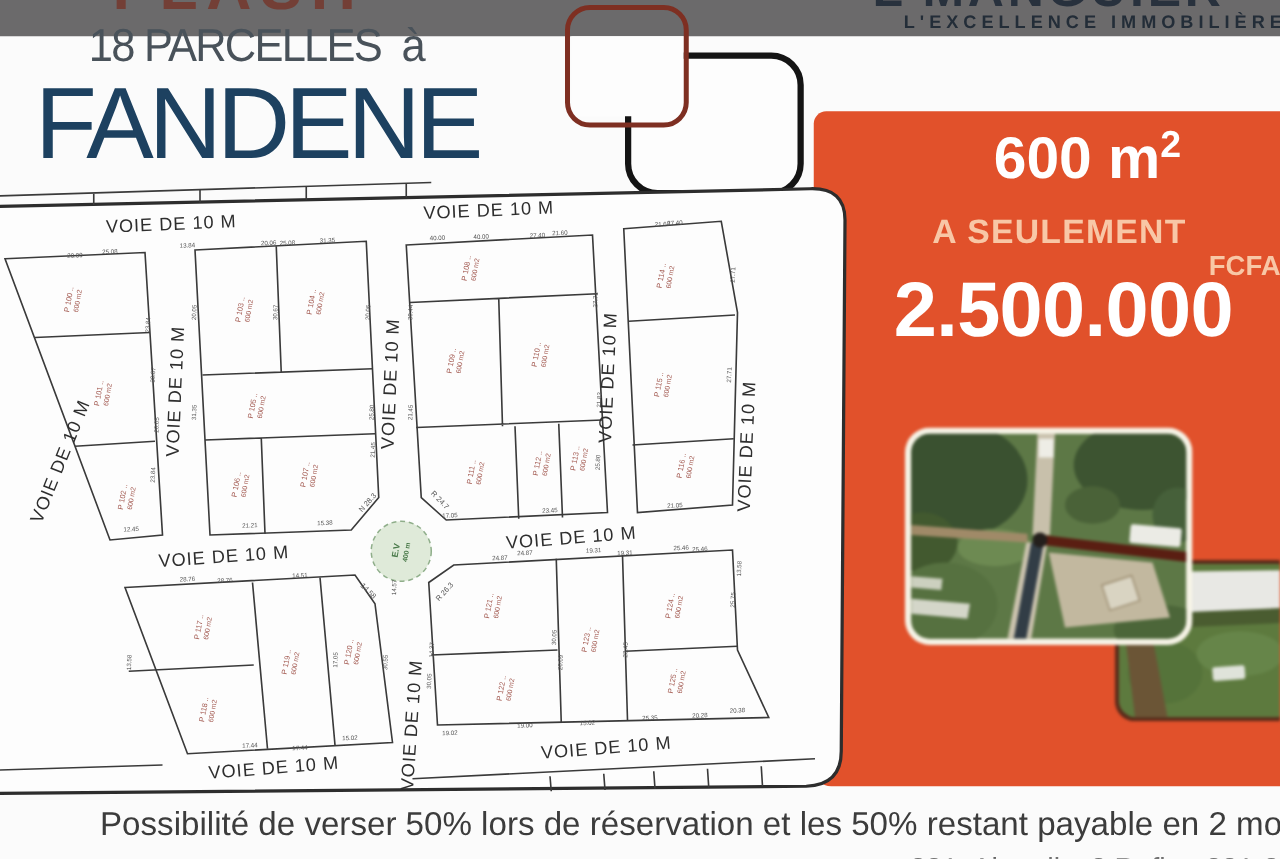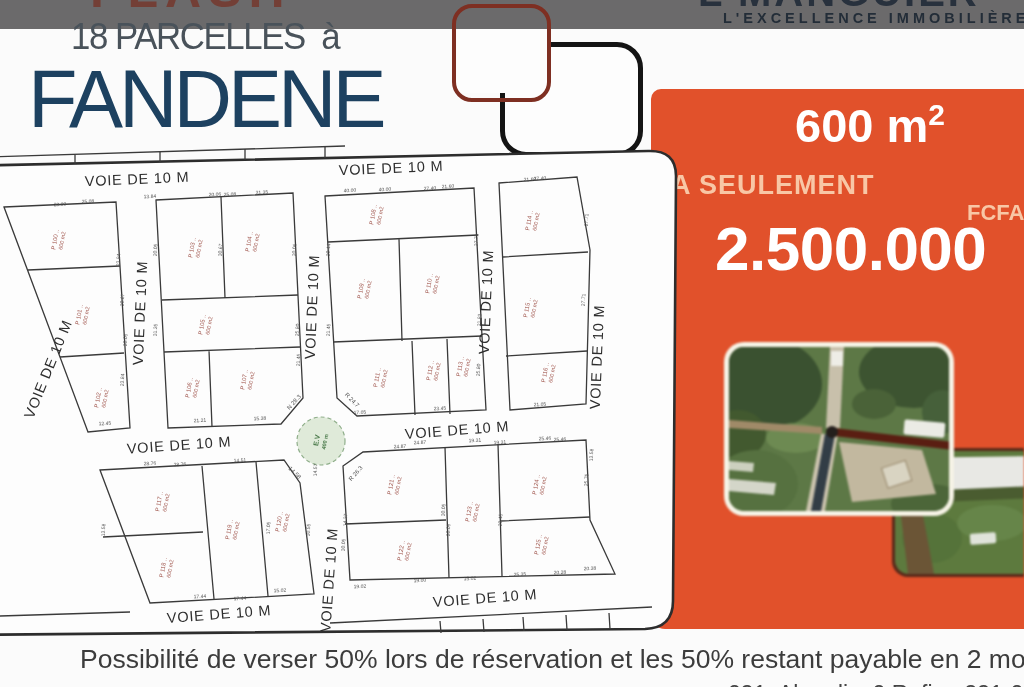--- a/index.html
+++ b/index.html
@@ -27,21 +27,21 @@
 <div class="abs" style="left:698px;top:0;width:320px;height:9px;overflow:hidden;z-index:6;">
   <div style="margin-top:-30px;font-size:40px;font-weight:bold;color:#28313d;letter-spacing:3px;">L'MANGUIER</div>
 </div>
 
 <div class="abs" style="left:723px;top:9.5px;font-size:14.5px;font-weight:bold;letter-spacing:4px;color:#232d38;white-space:nowrap;z-index:6;">L'EXCELLENCE IMMOBILIÈRE</div>
 
 <div class="abs" style="left:457px;top:29px;width:90px;height:64px;background:#fdfdfd;z-index:6;"></div>
 <div class="abs" style="left:452px;top:4px;width:91px;height:90px;border:4px solid #7e2f22;border-radius:20px;z-index:7;"></div>
 
 <div class="abs" style="left:651px;top:98px;width:373px;text-align:center;z-index:3;color:#fff;font-weight:bold;font-size:47px;"><span style="margin-left:65px;">600 m<sup style="font-size:30px;">2</sup></span></div>
-<div class="abs" style="left:651px;top:170px;width:373px;z-index:3;color:#f8c7a6;font-weight:bold;font-size:27px;letter-spacing:1px;"><span style="margin-left:20px;">A SEULEMENT</span></div>
+<div class="abs" style="left:651px;top:170px;width:373px;text-align:center;z-index:3;color:#f8c7a6;font-weight:bold;font-size:27px;letter-spacing:1px;"><span style="margin-left:20px;">A SEULEMENT</span></div>
 <div class="abs" style="left:967px;top:200px;z-index:3;color:#f8c7a6;font-weight:bold;font-size:22px;">FCFA</div>
 <div class="abs" style="left:715px;top:218px;z-index:3;color:#fff;font-weight:bold;font-size:62px;letter-spacing:-0.5px;line-height:1;">2.500.000</div>
 
 <svg class="abs" style="left:892px;top:448px;z-index:3;filter:blur(1.3px);" width="132" height="129" viewBox="0 0 132 129">
   <defs>
       <clipPath id="p2c">
         <rect x="3" y="3" width="140" height="123" rx="14"></rect>
       </clipPath>
     </defs>
   <rect x="0" y="0" width="145" height="129" rx="16" fill="#5a2a1a"></rect>

